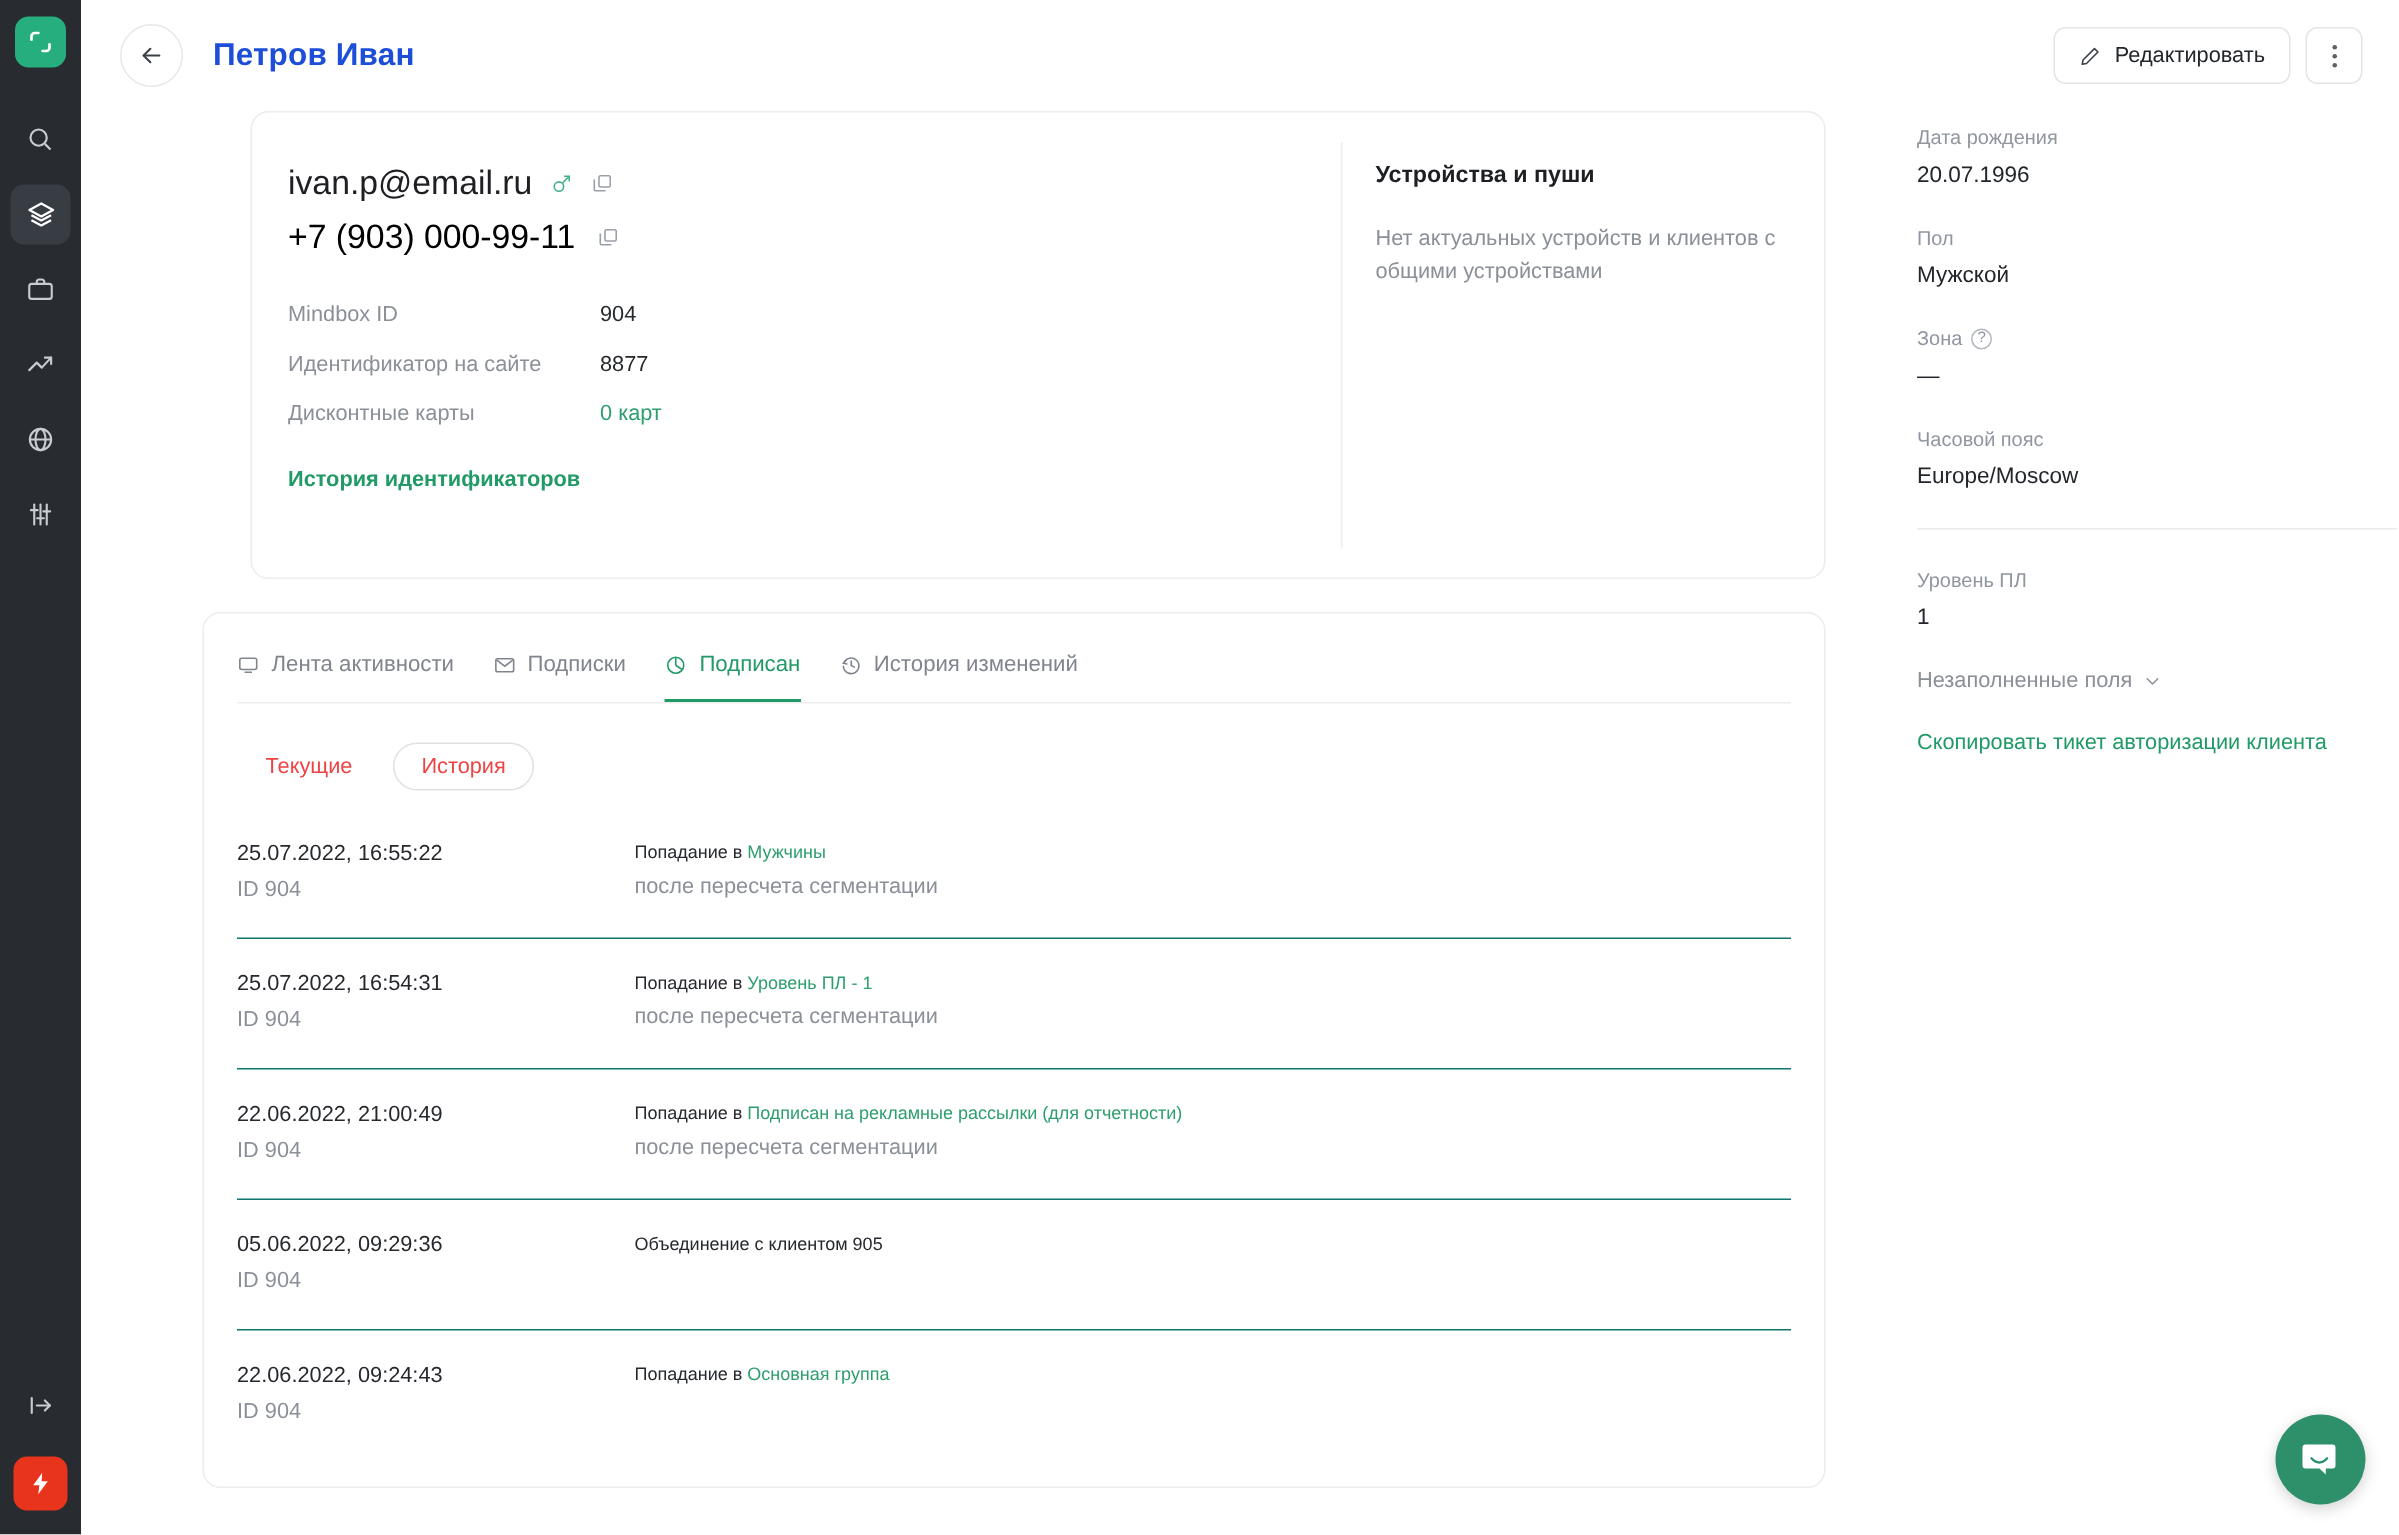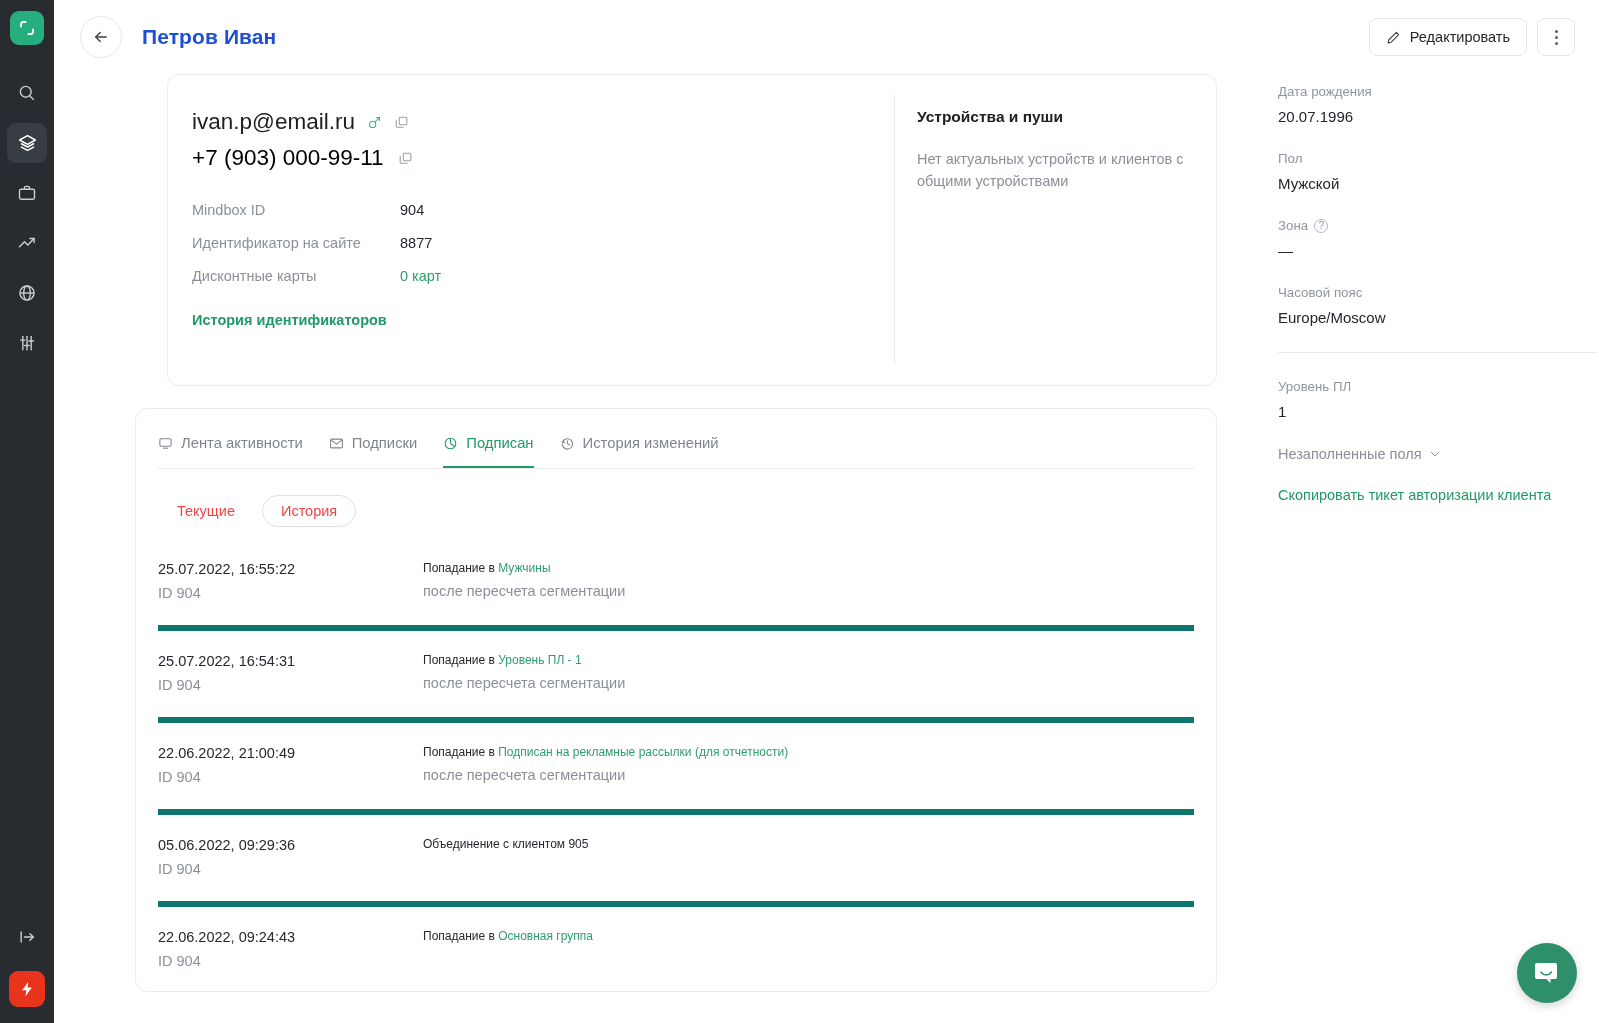--- a/index.html
+++ b/index.html
@@ -108,21 +108,21 @@
 
   .seg-toggle { display: flex; align-items: center; gap: 8px; padding: 26px 0 0 22px; }
   .seg-btn {
     height: 32px; padding: 0 18px; border-radius: 16px; border: 1px solid transparent;
     display: flex; align-items: center; font-size: 14.5px; color: #ef4444; cursor: pointer; background: transparent;
     font-family: "Liberation Sans", sans-serif;
   }
   .seg-btn.on { border-color: #dfe1e4; background: #fff; }
 
   .hist { margin: 12px 22px 0 22px; }
-  .hist-row { display: flex; padding: 22px 0 24px 0; border-bottom: 6px solid #0f766e; }
+  .hist-row { display: flex; padding: 22px 0 24px 0; border-bottom: 1px solid #0f766e; }
   .hist-row:last-child { border-bottom: none; }
   .h-date { width: 265px; }
   .h-dt { font-size: 14.5px; color: #25282d; }
   .h-id { font-size: 14.5px; color: #8b9098; margin-top: 8px; }
   .h-main { flex: 1; }
   .h-ev { font-size: 12px; color: #25282d; }
   .h-ev .lnk { color: #2e9e6e; cursor: pointer; }
   .h-sub { font-size: 14.5px; color: #8b9098; margin-top: 8px; }
 
   

